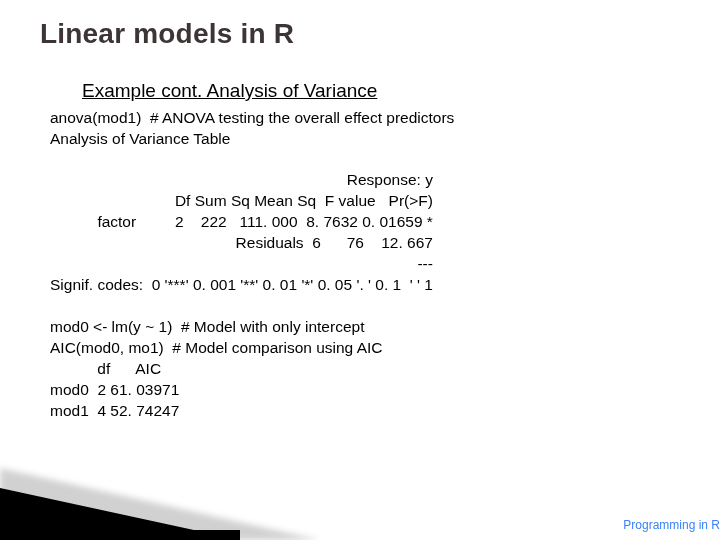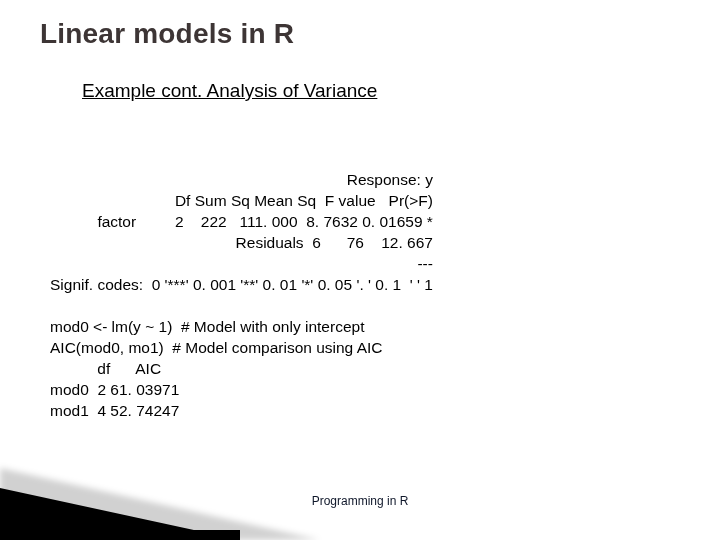--- a/index.html
+++ b/index.html
@@ -46,25 +46,25 @@
     line-height: 1.35;
     font-weight: 400;
     white-space: pre;
     color: #000;
   }
   .block1 { top: 108px; }
   .block2 { top: 170px; text-align: right; }
   .block3 { top: 317px; }
   .footer {
     position: absolute;
-    bottom: 32px;
+    bottom: 8px;
     width: 100%;
-    text-align: center;
+    text-align: right;
     font-size: 12px;
-    color: #0f172a;
+    color: #3b82f6;
   }
   
   .wedge-dark {
     position: absolute;
     left: 0;
     bottom: 0;
     width: 0;
     height: 0;
     border-left: 240px solid #000;
     border-top: 52px solid transparent;
@@ -91,20 +91,22 @@
 </style>
 </head>
 <body>
 
 <div class="slide">
 
   <div class="title">Linear models in R</div>
 
   <div class="subtitle">Example cont. Analysis of Variance</div>
 
+  <div class="block block1">anova(mod1)  # ANOVA testing the overall effect predictors
+Analysis of Variance Table</div>
 
   <div class="block block2">Response: y
                Df Sum Sq Mean Sq  F value   Pr(&gt;F)
 factor         2    222   111. 000  8. 7632 0. 01659 *
 Residuals  6      76    12. 667
 ---
 Signif. codes:  0 '***' 0. 001 '**' 0. 01 '*' 0. 05 '. ' 0. 1  ' ' 1</div>
 
   <div class="block block3">mod0 &lt;- lm(y ~ 1)  # Model with only intercept
 AIC(mod0, mo1)  # Model comparison using AIC

